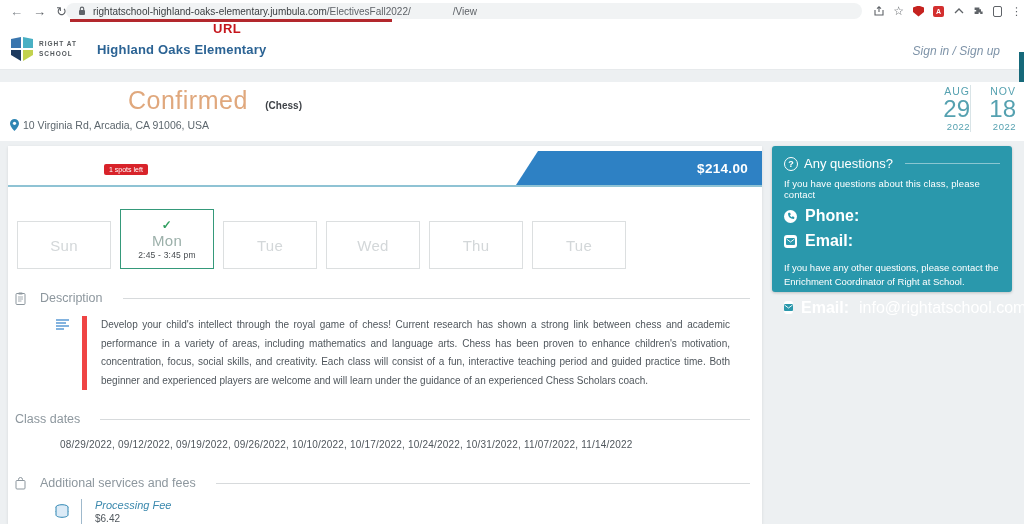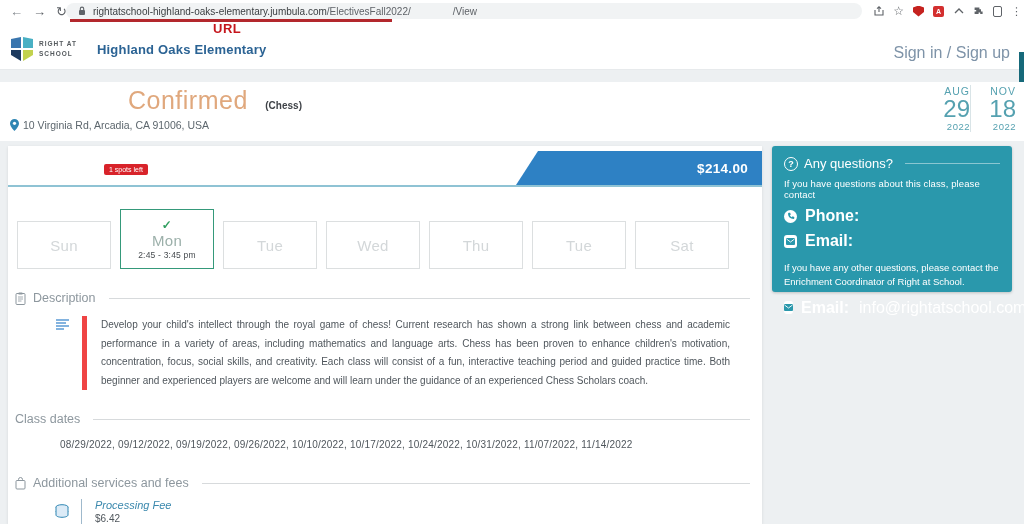--- a/index.html
+++ b/index.html
@@ -26,21 +26,21 @@
   
   .url-underline { position:absolute; left:70px; top:19px; width:322px; height:3px; background:#b3282d; z-index:31; }
   .url-label { position:absolute; left:213px; top:21px; color:#c5161d; font-size:13px; font-weight:bold; z-index:31; letter-spacing:.5px; }
 
   
   .site-header { position:absolute; top:22px; left:0; width:1024px; height:48px; background:#fff;
                  border-bottom:1px solid #e7eaec; z-index:5; }
   .brand-row { position:absolute; left:10px; top:14px; display:flex; align-items:center; }
   .logo-text { margin-left:5px; font-size:6.5px; font-weight:bold; color:#555a5e; letter-spacing:1px; line-height:1.5; }
   .school-name { margin-left:20px; font-size:13px; font-weight:bold; color:#2b6394; letter-spacing:.2px; }
-  .auth-links { position:absolute; right:14px; top:22px; font-size:16px; color:#7e93a8; cursor:pointer; }
+  .auth-links { position:absolute; right:24px; top:22px; font-size:12px; color:#7e93a8; cursor:pointer;font-style:italic; }
   .side-tab { position:absolute; right:0; top:52px; width:5px; height:30px; background:#16697a; z-index:6; }
 
   
   .summary { position:absolute; top:82px; left:0; width:1024px; height:59px; background:#fff; z-index:4; }
   .confirmed-row { position:absolute; left:128px; top:4px; }
   .confirmed { font-size:25px; font-weight:300; color:#e0a87d; letter-spacing:.5px; }
   .class-name { font-size:10px; font-weight:bold; color:#3f4348; margin-left:13px; }
   .address-row { position:absolute; left:10px; top:37px; display:flex; align-items:center; gap:4px;
                  font-size:10.5px; color:#5c666d; }
   .dates { position:absolute; right:8px; top:3px; display:flex; }
@@ -63,21 +63,21 @@
 
   .days-row { display:flex; align-items:flex-end; gap:9px; margin:22px 0 0 9px; height:60px; }
   .day-card { width:94px; height:48px; border:1px solid #dcdfe0; background:#fff;
               display:flex; align-items:center; justify-content:center;
               color:#d3d7d9; font-size:15px; letter-spacing:.3px; cursor:pointer; }
   .day-card.selected { height:60px; border:1px solid #35997a; flex-direction:column; justify-content:center;
                        color:#9cb0aa; gap:1px; }
   .day-card .check { color:#2f9e5f; font-size:12px; font-weight:bold; line-height:1; }
   .day-card .day-time { font-size:8.5px; color:#474c50; letter-spacing:.2px; }
 
-  .section-heading { display:flex; align-items:center; gap:7px; margin-left:7px; padding-right:12px;
+  .section-heading { display:flex; align-items:center; gap:14px; margin-left:7px; padding-right:12px;
                      color:#8d979e; font-size:12.5px; }
   .section-heading .rule { flex:1; height:1px; background:#d7dadc; margin-left:6px; }
 
   .desc-block { display:flex; margin:11px 0 0 48px; }
   .desc-text { border-left:5px solid #ef4444; margin-left:13px; padding-left:14px; width:648px;
                font-size:10px; color:#4f565c; line-height:1.85; text-align:justify; }
   .dates-text { margin:13px 0 0 52px; font-size:10px; color:#4f565c; letter-spacing:.2px; }
 
   .fee-block { display:flex; align-items:center; margin:9px 0 0 46px; }
   .fee-text { border-left:1px solid #9fb9cc; margin-left:11px; padding-left:13px; }
@@ -220,23 +220,20 @@
       </div>
     <div class="day-card">
         <span>Wed</span>
       </div>
     <div class="day-card">
         <span>Thu</span>
       </div>
     <div class="day-card">
         <span>Tue</span>
       </div>
-    <div class="day-card">
-        <span>Sat</span>
-      </div>
   </div>
 
   <div class="section-heading mt-desc">
     <svg width="11" height="13" viewBox="0 0 11 13">
       <rect x="1" y="1.5" width="9" height="11" rx="1" fill="none" stroke="#8d979e" stroke-width="1"></rect>
       <rect x="3.5" y="0.5" width="4" height="2" rx=".5" fill="#8d979e"></rect>
       <path d="M3 5h5M3 7h5M3 9h3.5" stroke="#8d979e" stroke-width=".8"></path>
     </svg>
     <span>Description</span>
     <span class="rule"></span>

